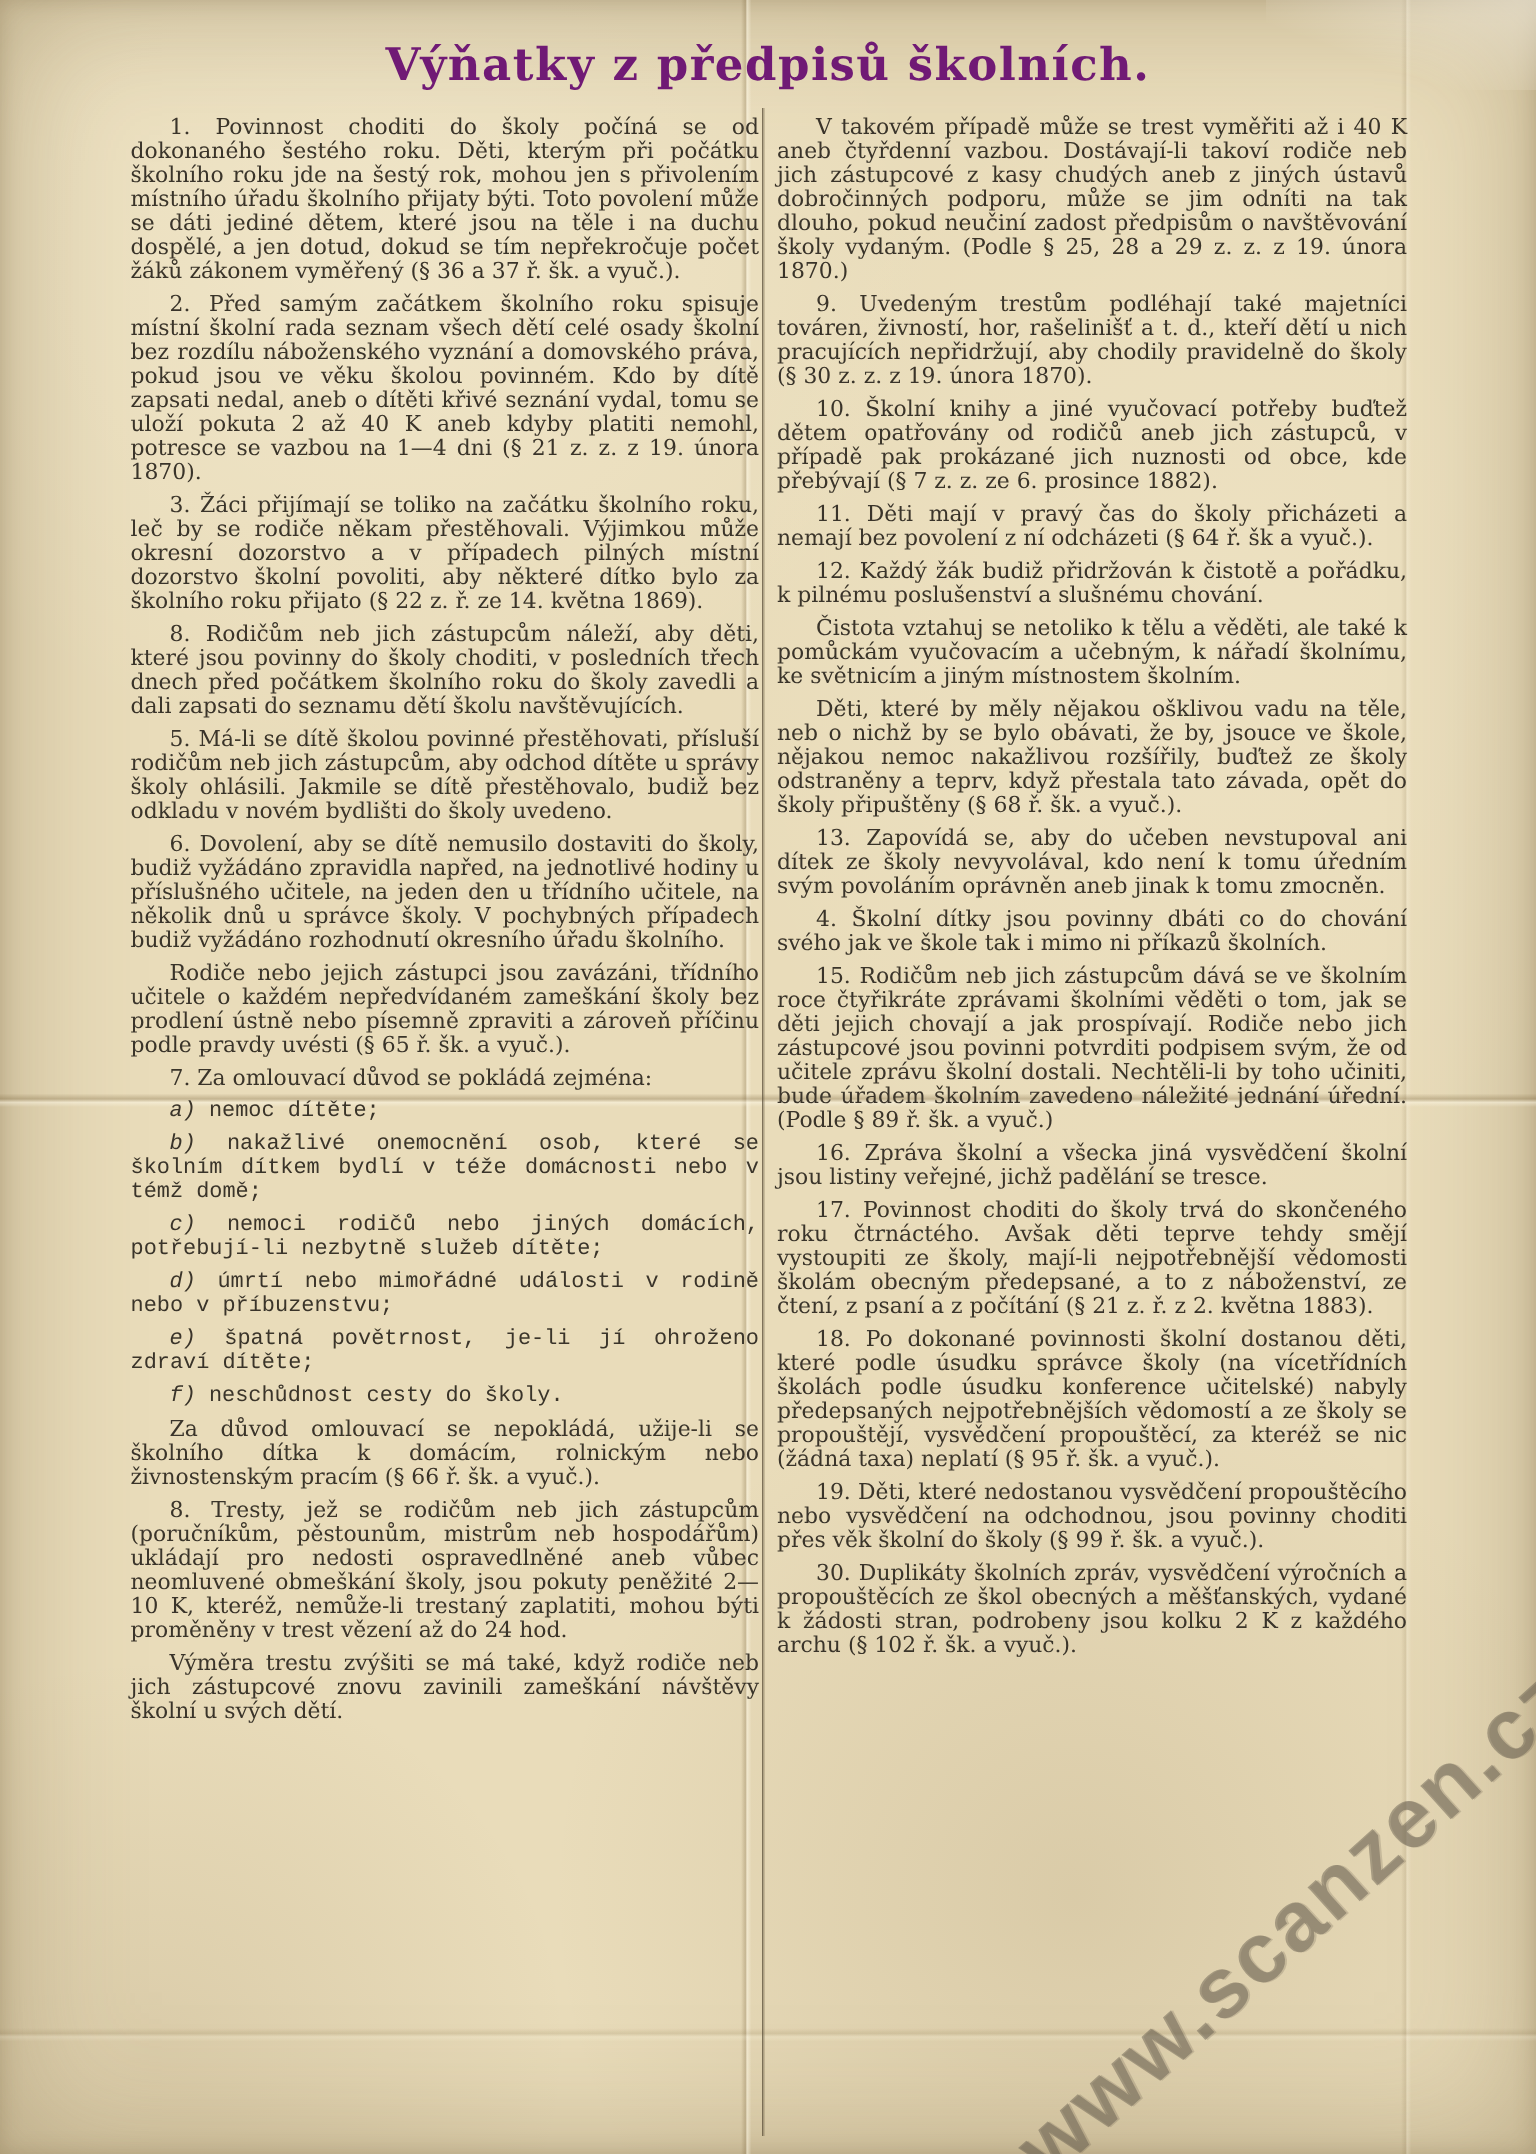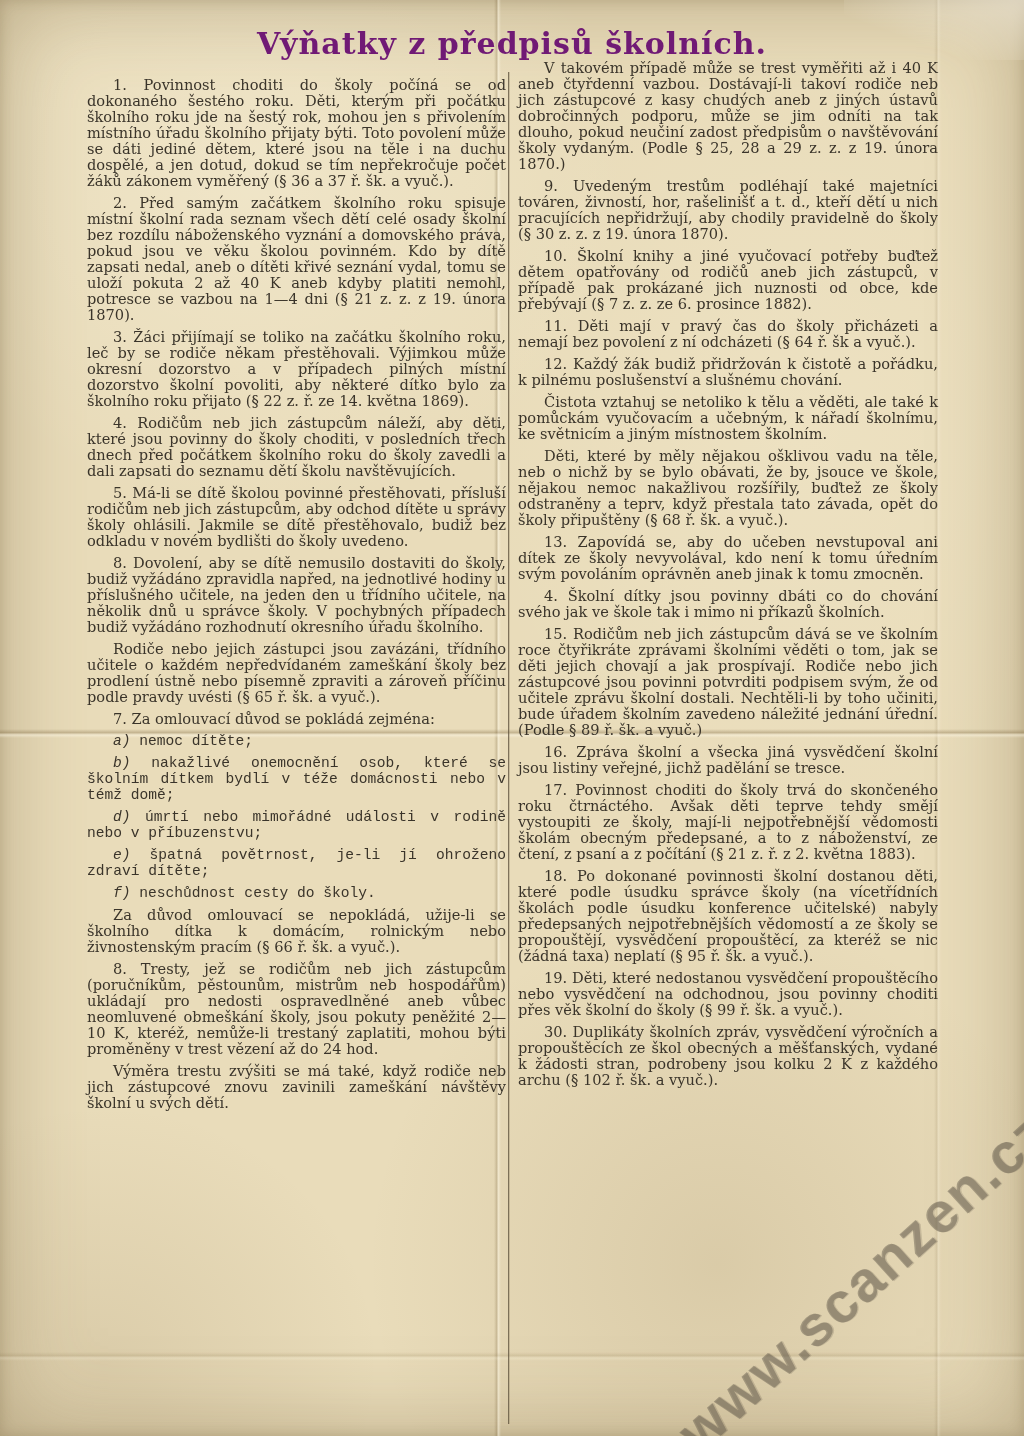--- a/index.html
+++ b/index.html
@@ -27,21 +27,21 @@
     color: #701a75;
   }
   .col {
     position: absolute;
     text-align: justify;
     font-size: 14.6px;
     line-height: 16px;
     color: #3a342a;
   }
   .col-left  { left: 87px;  top: 77px; width: 419px; }
-  .col-right { left: 518px; top: 60px; width: 420px; }
+  .col-right { left: 518px; top: 77px; width: 420px; }
   .col p { margin: 0 0 6px 0; }
   .col p.para { text-indent: 26px; }
   .col p.item { text-indent: 26px; font-family: Liberation Mono, monospace; }
   .col p.item em { font-style: italic; }
   .column-divider {
     position: absolute;
     left: 508px; top: 72px;
     width: 1px; height: 1352px;
     background: rgba(90,78,56,0.75);
     box-shadow: 1px 0 0 rgba(140,125,95,0.35);
@@ -88,27 +88,28 @@
 <div class="corner-light"></div>
 
 <div class="page-title">Výňatky z předpisů školních.</div>
 
 <div class="column-divider"></div>
 
 <div class="col col-left">
     <p class="para">1. Povinnost choditi do školy počíná se od dokonaného šestého roku. Děti, kterým při počátku školního roku jde na šestý rok, mohou jen s přivolením místního úřadu školního přijaty býti. Toto povolení může se dáti jediné dětem, které jsou na těle i na duchu dospělé, a jen dotud, dokud se tím nepřekročuje počet žáků zákonem vyměřený (§ 36 a 37 ř. šk. a vyuč.).</p>
     <p class="para">2. Před samým začátkem školního roku spisuje místní školní rada seznam všech dětí celé osady školní bez rozdílu náboženského vyznání a domovského práva, pokud jsou ve věku školou povinném. Kdo by dítě zapsati nedal, aneb o dítěti křivé seznání vydal, tomu se uloží pokuta 2 až 40 K aneb kdyby platiti nemohl, potresce se vazbou na 1—4 dni (§ 21 z. z. z 19. února 1870).</p>
     <p class="para">3. Žáci přijímají se toliko na začátku školního roku, leč by se rodiče někam přestěhovali. Výjimkou může okresní dozorstvo a v případech pilných místní dozorstvo školní povoliti, aby některé dítko bylo za školního roku přijato (§ 22 z. ř. ze 14. května 1869).</p>
-    <p class="para">4. Rodičům neb jich zástupcům náleží, aby děti, které jsou povinny do školy choditi, v posledních třech dnech před počátkem školního roku do školy zavedli a dali zapsati do seznamu dětí školu navštěvujících.</p>
+    <p class="para">8. Rodičům neb jich zástupcům náleží, aby děti, které jsou povinny do školy choditi, v posledních třech dnech před počátkem školního roku do školy zavedli a dali zapsati do seznamu dětí školu navštěvujících.</p>
     <p class="para">5. Má-li se dítě školou povinné přestěhovati, přísluší rodičům neb jich zástupcům, aby odchod dítěte u správy školy ohlásili. Jakmile se dítě přestěhovalo, budiž bez odkladu v novém bydlišti do školy uvedeno.</p>
-    <p class="para">8. Dovolení, aby se dítě nemusilo dostaviti do školy, budiž vyžádáno zpravidla napřed, na jednotlivé hodiny u příslušného učitele, na jeden den u třídního učitele, na několik dnů u správce školy. V pochybných případech budiž vyžádáno rozhodnutí okresního úřadu školního.</p>
+    <p class="para">6. Dovolení, aby se dítě nemusilo dostaviti do školy, budiž vyžádáno zpravidla napřed, na jednotlivé hodiny u příslušného učitele, na jeden den u třídního učitele, na několik dnů u správce školy. V pochybných případech budiž vyžádáno rozhodnutí okresního úřadu školního.</p>
     <p class="para">Rodiče nebo jejich zástupci jsou zavázáni, třídního učitele o každém nepředvídaném zameškání školy bez prodlení ústně nebo písemně zpraviti a zároveň příčinu podle pravdy uvésti (§ 65 ř. šk. a vyuč.).</p>
     <p class="para">7. Za omlouvací důvod se pokládá zejména:</p>
     <p class="item"><em>a) </em>nemoc dítěte;</p>
     <p class="item"><em>b) </em>nakažlivé onemocnění osob, které se školním dítkem bydlí v téže domácnosti nebo v témž domě;</p>
+    <p class="item"><em>c) </em>nemoci rodičů nebo jiných domácích, potřebují-li nezbytně služeb dítěte;</p>
     <p class="item"><em>d) </em>úmrtí nebo mimořádné události v rodině nebo v příbuzenstvu;</p>
     <p class="item"><em>e) </em>špatná povětrnost, je-li jí ohroženo zdraví dítěte;</p>
     <p class="item"><em>f) </em>neschůdnost cesty do školy.</p>
     <p class="para">Za důvod omlouvací se nepokládá, užije-li se školního dítka k domácím, rolnickým nebo živnostenským pracím (§ 66 ř. šk. a vyuč.).</p>
     <p class="para">8. Tresty, jež se rodičům neb jich zástupcům (poručníkům, pěstounům, mistrům neb hospodářům) ukládají pro nedosti ospravedlněné aneb vůbec neomluvené obmeškání školy, jsou pokuty peněžité 2—10 K, kteréž, nemůže-li trestaný zaplatiti, mohou býti proměněny v trest vězení až do 24 hod.</p>
     <p class="para">Výměra trestu zvýšiti se má také, když rodiče neb jich zástupcové znovu zavinili zameškání návštěvy školní u svých dětí.</p>
   </div>
 <div class="col col-right">
     <p class="para">V takovém případě může se trest vyměřiti až i 40 K aneb čtyřdenní vazbou. Dostávají-li takoví rodiče neb jich zástupcové z kasy chudých aneb z jiných ústavů dobročinných podporu, může se jim odníti na tak dlouho, pokud neučiní zadost předpisům o navštěvování školy vydaným. (Podle § 25, 28 a 29 z. z. z 19. února 1870.)</p>
     <p class="para">9. Uvedeným trestům podléhají také majetníci továren, živností, hor, rašelinišť a t. d., kteří dětí u nich pracujících nepřidržují, aby chodily pravidelně do školy (§ 30 z. z. z 19. února 1870).</p>

